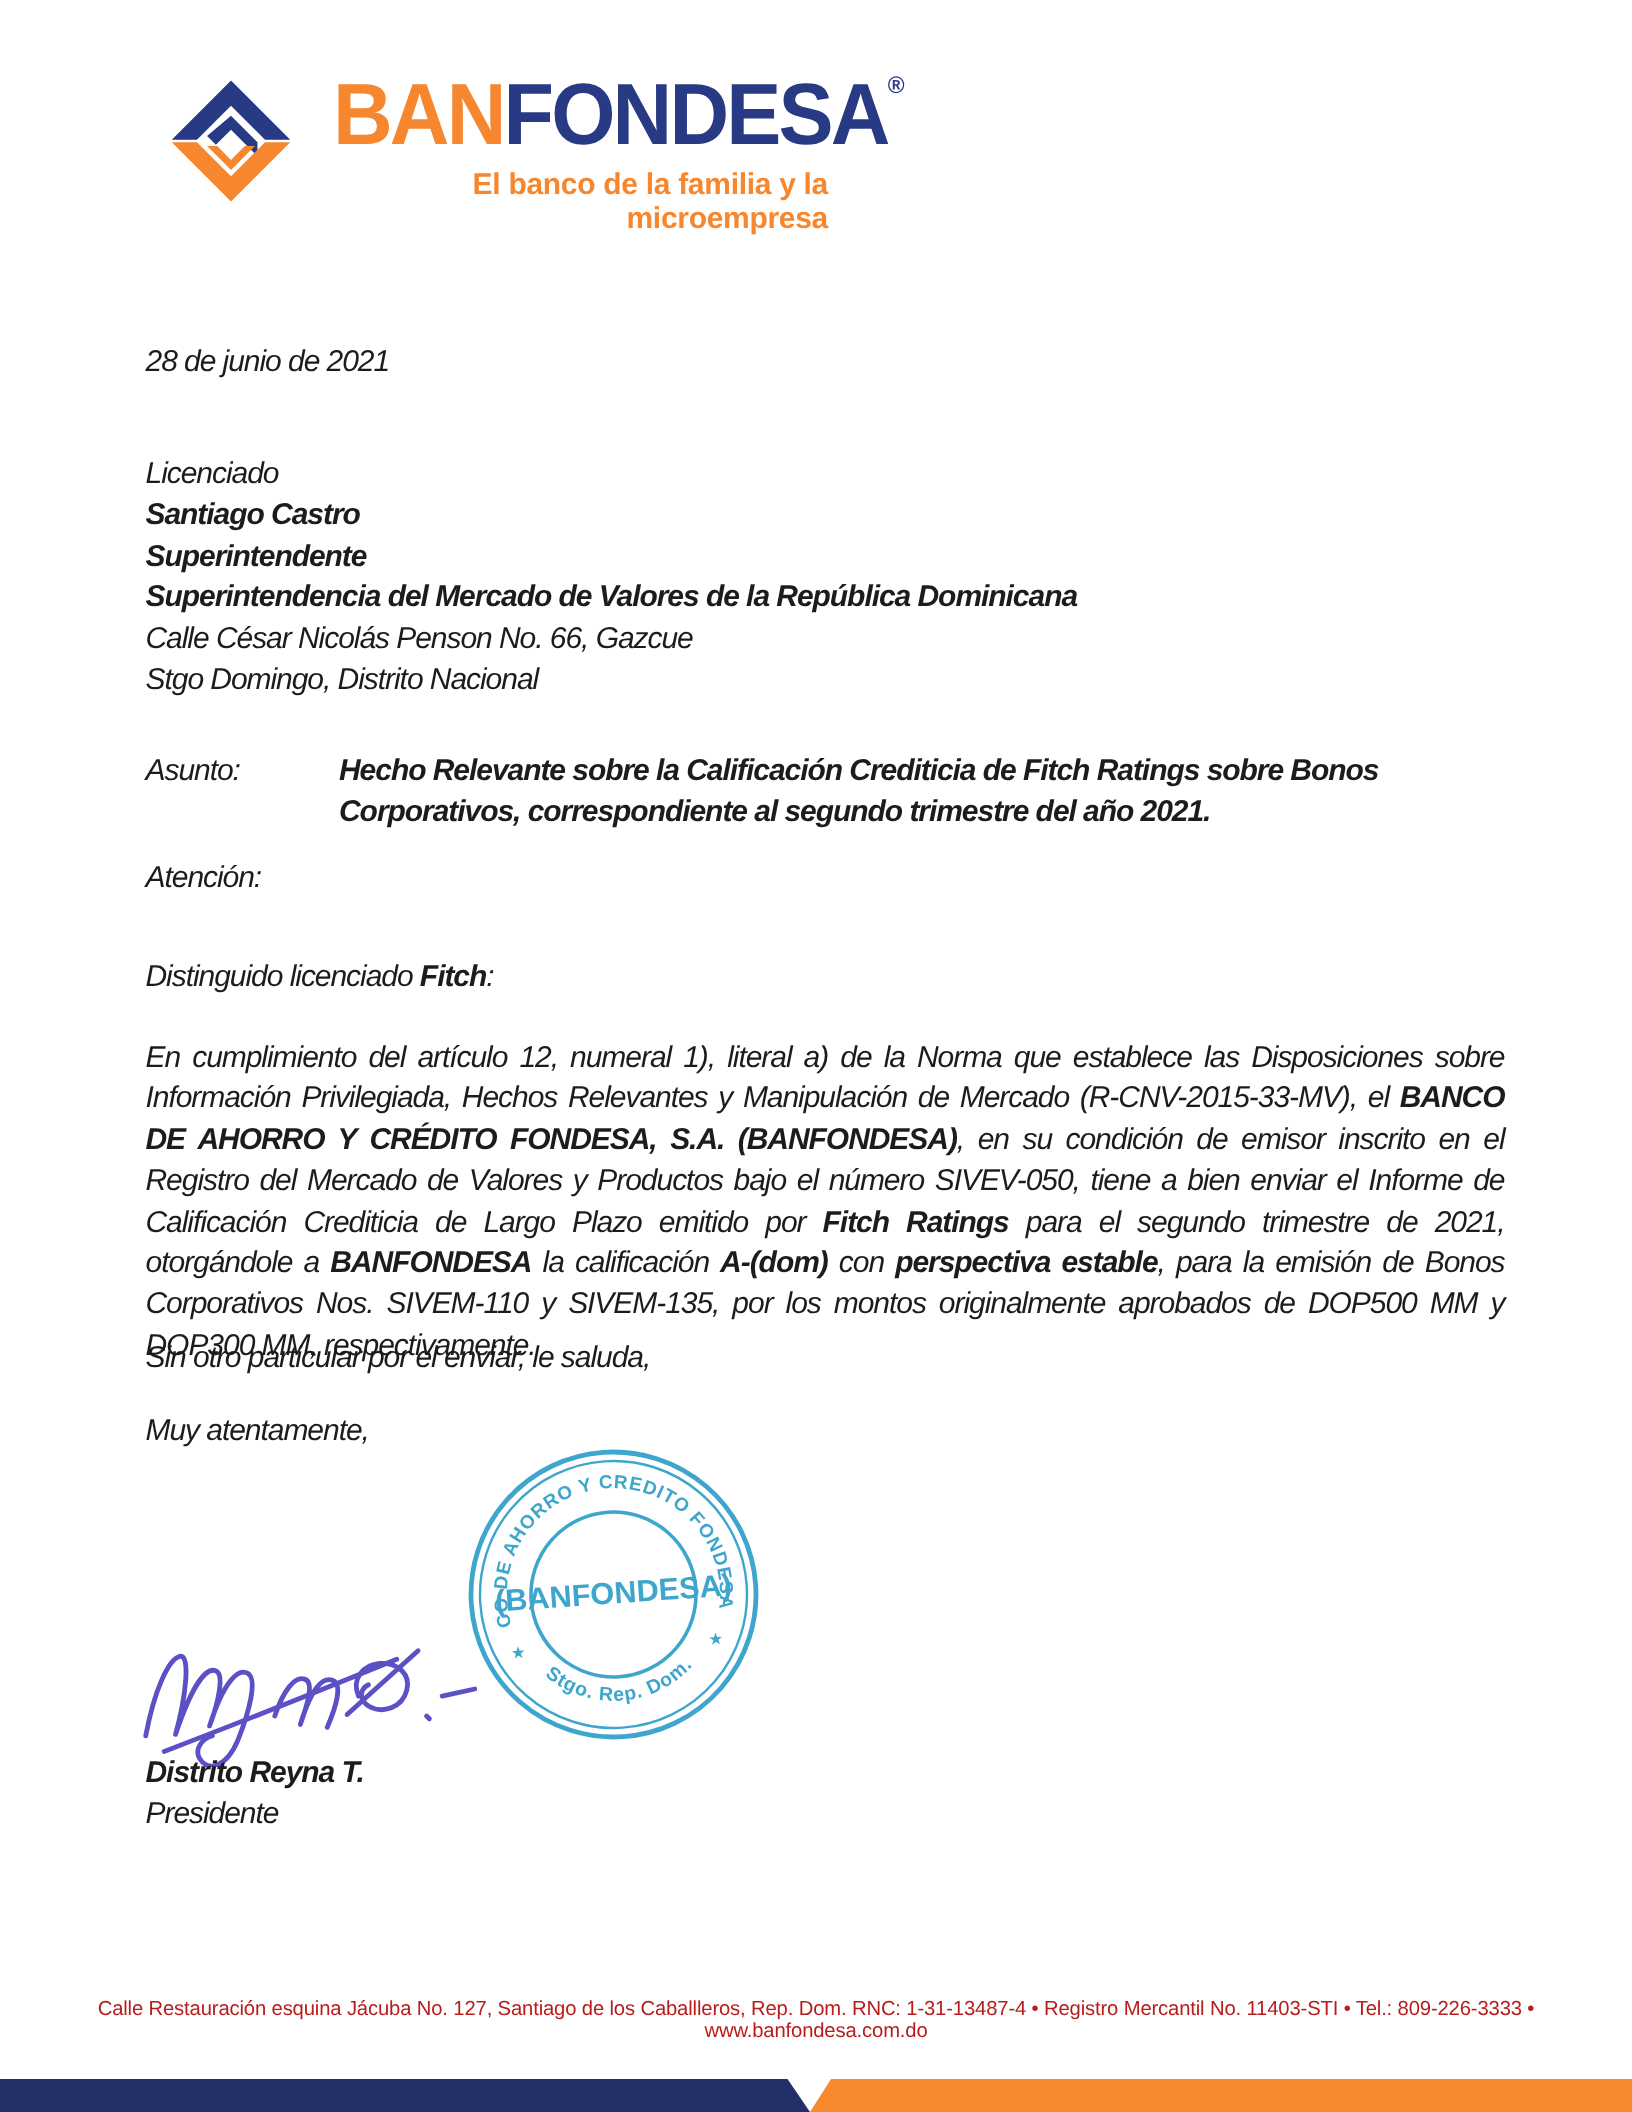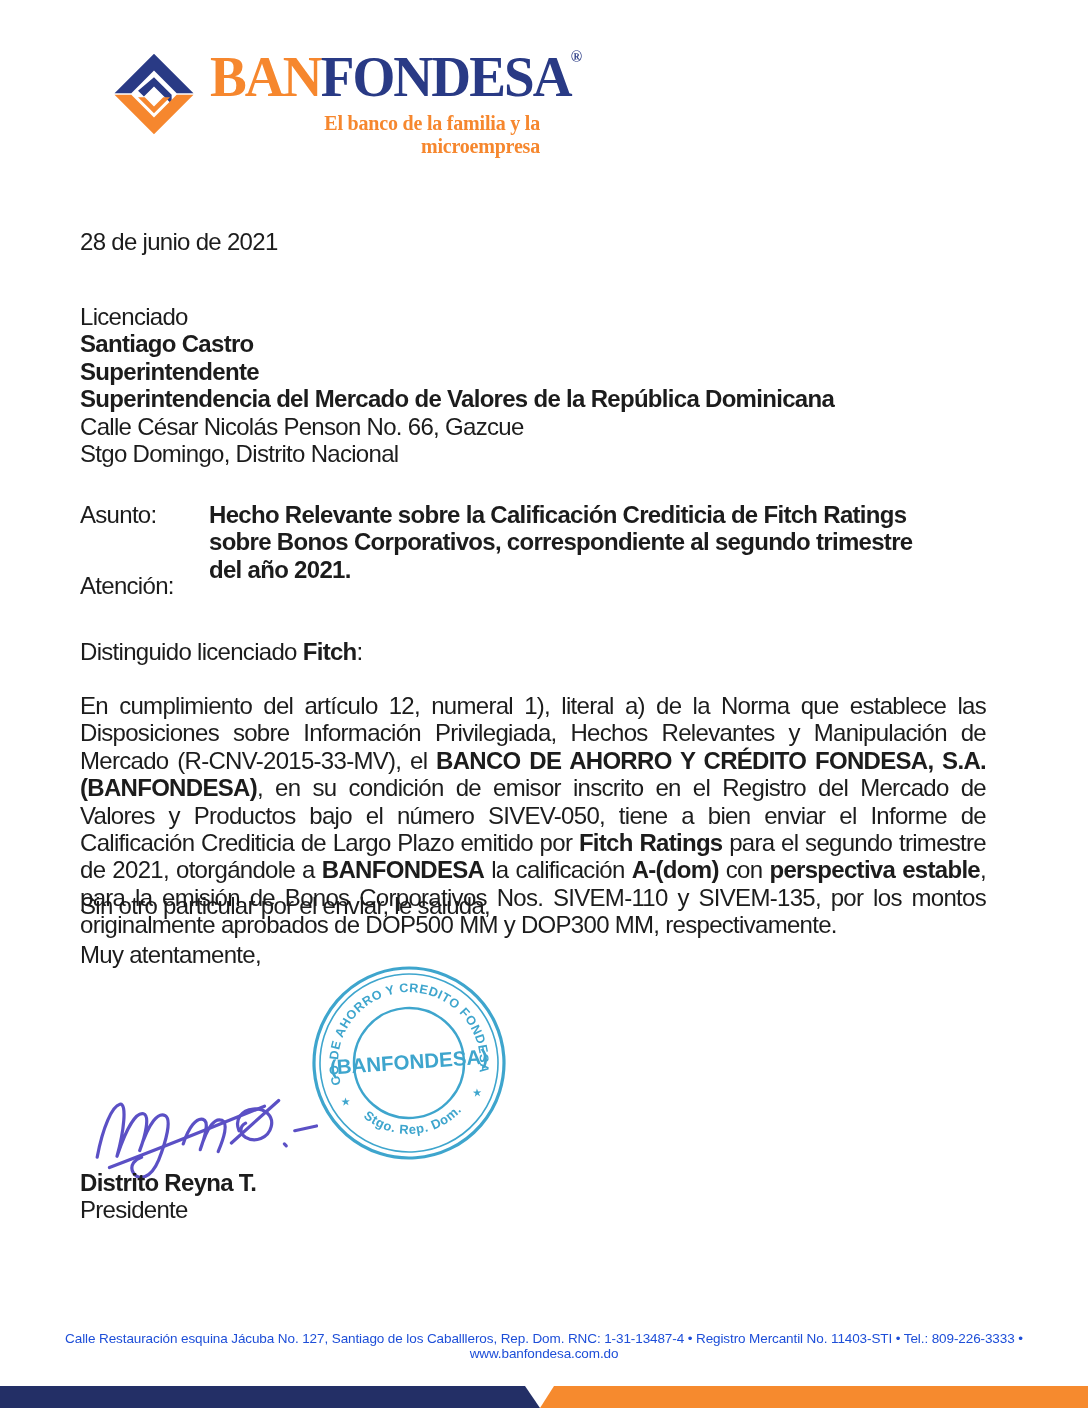--- a/index.html
+++ b/index.html
@@ -11,36 +11,36 @@
     background: #ffffff;
     overflow: hidden;
     font-family: "Liberation Sans", sans-serif;
     color: #1c1c1c;
   }
 
   
   .logo-block { position: absolute; left: 112px; top: 48px; }
   .logo-row { display: flex; align-items: flex-start; }
   .diamond { width: 84px; height: 84px; margin-top: 4px; }
-  .logo-text { margin-left: 14px; font-family: Liberation Serif, serif; }
+  .logo-text { margin-left: 26px; }
   .wordmark {
     font-size: 58px; font-weight: bold; letter-spacing: -2px;
     transform: scaleX(0.95); transform-origin: left top;
     line-height: 1; white-space: nowrap;
   }
   .wm-ban { color: #F6872E; }
   .wm-fondesa { color: #293A85; }
   .wm-reg { color: #293A85; font-size: 16px; font-weight: bold; vertical-align: 34px; letter-spacing: 0; }
   .tagline {
     color: #F6872E; font-size: 20px; font-weight: bold;
     text-align: right; width: 330px; margin-top: 6px; letter-spacing: -0.2px;
   }
 
   
-  .letter-el { position: absolute; left: 80px; width: 906px; font-size: 24px; line-height: 27.4px; letter-spacing: -0.7px; }
+  .letter-el { position: absolute; left: 97px; width: 906px; font-size: 20px; line-height: 27.4px; letter-spacing: -0.7px; font-style: italic; }
   .letter-el p { margin: 0; }
   .date-line   { top: 228px; }
   .addressee   { top: 303px; }
   .subject-row   { top: 501px; display: flex; }
   .attention-row { top: 572px; display: flex; }
   .sa-label { flex: 0 0 129px; }
   .sa-text  { width: 720px; font-weight: bold; }
   .salutation { top: 638px; }
   .body-par   { top: 692px; text-align: justify; }
   .closing    { top: 892px; }
@@ -49,21 +49,21 @@
   .signer-title{ top: 1196px; }
 
   
   .stamp { position: absolute; left: 306px; top: 960px; width: 206px; height: 206px; opacity: 0.92; }
   .signature { position: absolute; left: 90px; top: 1074px; width: 228px; height: 104px; }
 
   
   .footer-line {
     position: absolute; left: 0; top: 1331px; width: 100%;
     text-align: center; font-size: 13.5px; letter-spacing: -0.1px;
-    color: #1d4ed8;
+    color: #b91c1c;
   }
   .footer-bar { position: absolute; left: 0; bottom: 0; width: 1088px; height: 22px; display: block; }
 </style>
 </head>
 <body>
 
 <div class="page">
 
   <div class="logo-block">
     <div class="logo-row">

